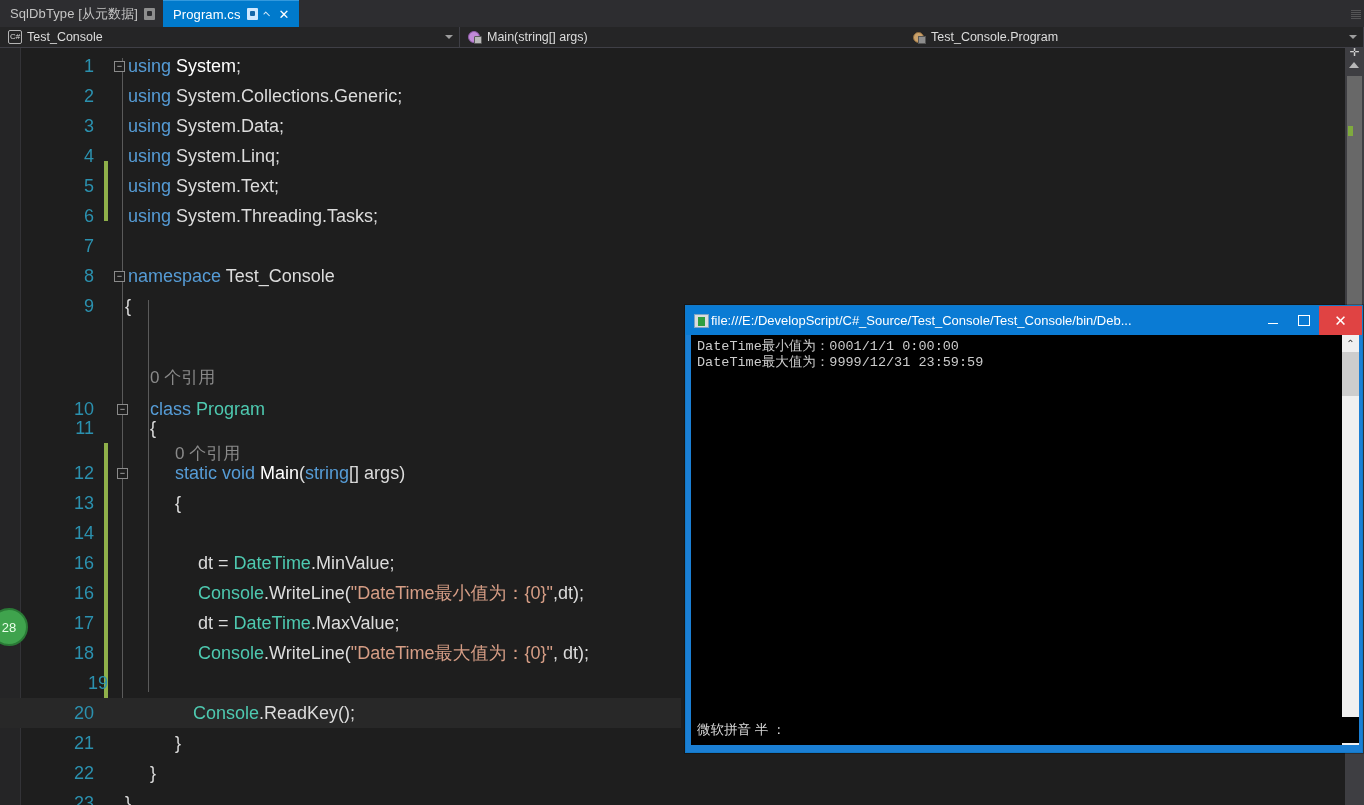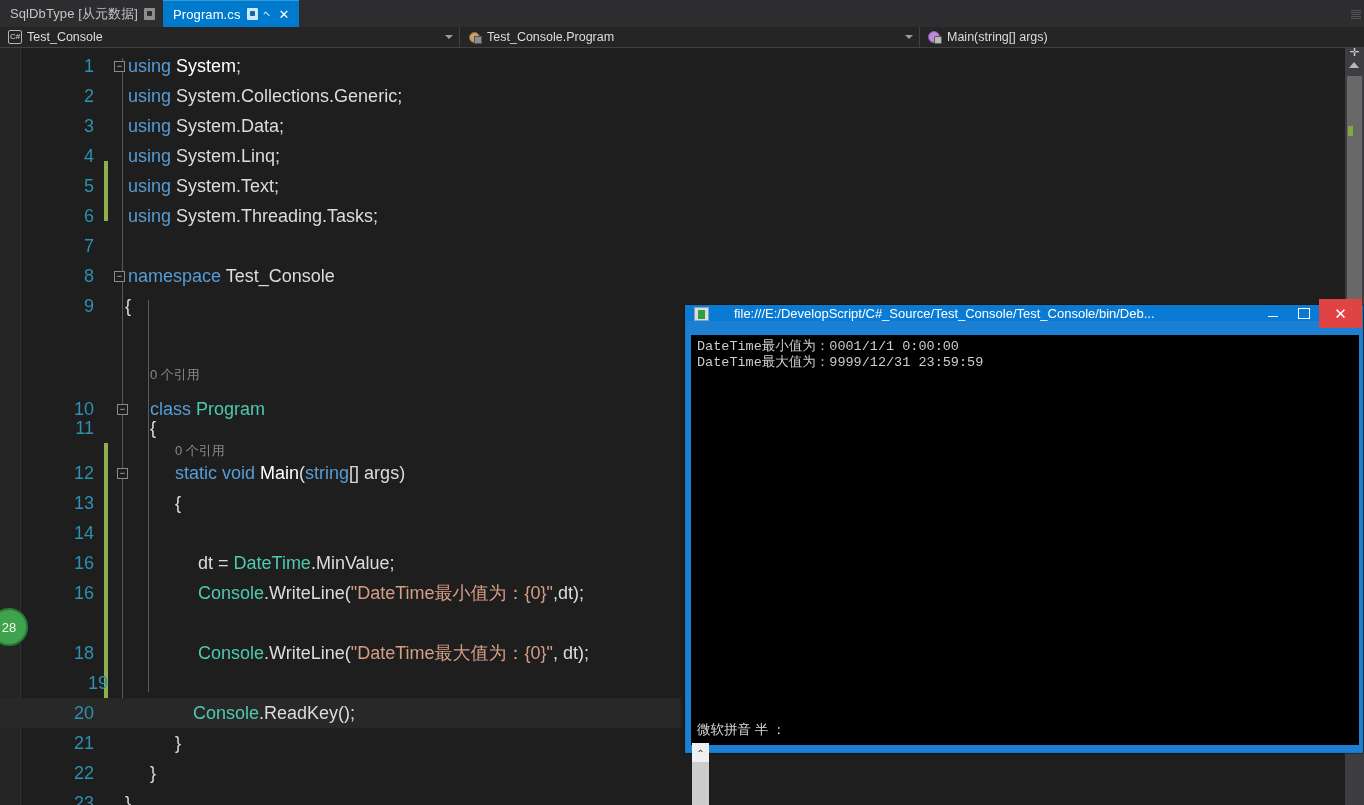--- a/index.html
+++ b/index.html
@@ -219,21 +219,21 @@
   }
   .code {
     position: absolute; left: 128px;
     font-family: "Liberation Sans", sans-serif;
     font-size: 18px;
     white-space: pre;
     color: #dcdcdc;
   }
   .codelens {
     position: absolute; left: 128px;
-    font-size: 13px;
+    font-size: 17px;
     color: #8a8a8a;
     font-family: "Liberation Sans", sans-serif;
     white-space: pre;
   }
   .kw  { color: #569cd6; }
   .typ { color: #4ec9b0; }
   .str { color: #d69d85; }
   .pln { color: #dcdcdc; }
   .wht { color: #ffffff; }
 
@@ -271,25 +271,25 @@
   .console-win {
     position: absolute;
     left: 685px; top: 305px;
     width: 678px; height: 448px;
     background: #1b7fd4;
     border: 1px solid #1279c8;
     box-shadow: 0 0 0 1px rgba(0,0,0,.25);
   }
   .cw-title {
     position: relative;
-    height: 15px;
+    height: 29px;
     display: flex; align-items: center;
     background: #0a7bd4;
     padding-left: 8px;
-    gap: 25px;
+    gap: 2px;
   }
   .cw-icon {
     width: 15px; height: 14px;
     background: #dcdcdc;
     border: 1px solid #7fa6c4;
     position: relative; flex: none;
   }
   .cw-icon::after {
     content: ""; position: absolute;
     left: 3px; top: 2px; width: 7px; height: 9px;
@@ -314,21 +314,20 @@
   .cw-btn.max::after {
     content: ""; width: 10px; height: 9px;
     border: 1px solid #fff; display: block;
   }
   .cw-btn.close { background: #e04343; width: 43px; font-size: 15px; }
   .cw-body {
     position: absolute; left: 5px; top: 29px;
     width: 668px; height: 410px;
     background: #000000;
     display: flex;
-    flex-direction: column;
   }
   .cw-text {
     flex: 1;
     padding: 4px 0 0 6px;
     font-family: "Liberation Mono", monospace;
     font-size: 13.5px;
     color: #cccccc;
     line-height: 16px;
     white-space: pre;
   }
@@ -380,29 +379,29 @@
     </div>
     <div class="tabbar-right"></div>
   </div>
 
   <div class="navbar">
     <div class="nav-seg" id="nav-project">
       <span class="ico-cs">C#</span>
       <span class="nav-label">Test_Console</span>
       <span class="chev"></span>
     </div>
+    <div class="nav-seg" id="nav-member">
+      <span class="ico-method"></span>
+      <span class="nav-label">Main(string[] args)</span>
+    </div>
     <div class="nav-seg" id="nav-type">
       <span class="ico-class"></span>
       <span class="nav-label">Test_Console.Program</span>
       <span class="chev"></span>
     </div>
-    <div class="nav-seg" id="nav-member">
-      <span class="ico-method"></span>
-      <span class="nav-label">Main(string[] args)</span>
-    </div>
   </div>
 
   <div class="editor">
 
     <div class="selection-margin"></div>
     <div class="badge">28</div>
 
     <div class="codearea">
 
       <div class="vline" style="top:10px;height:660px;"></div>
@@ -491,20 +490,24 @@
       <div class="line" style="top:500px;">
         <span class="lnum">16</span>
         <span class="code" style="left:198px;"><span class="pln">dt = </span><span class="typ">DateTime</span><span class="pln">.MinValue;</span></span>
       </div>
 
       <div class="line" style="top:530px;">
         <span class="lnum">16</span>
         <span class="code" style="left:198px;"><span class="typ">Console</span><span class="pln">.WriteLine(</span><span class="str">"DateTime最小值为：{0}"</span><span class="pln">,dt);</span></span>
       </div>
 
+      <div class="line" style="top:560px;">
+        <span class="lnum">17</span>
+        <span class="code" style="left:198px;"><span class="pln">dt = </span><span class="typ">DateTime</span><span class="pln">.MaxValue;</span></span>
+      </div>
 
       <div class="line" style="top:590px;">
         <span class="lnum">18</span>
         <span class="code" style="left:198px;"><span class="typ">Console</span><span class="pln">.WriteLine(</span><span class="str">"DateTime最大值为：{0}"</span><span class="pln">, dt);</span></span>
       </div>
 
       <div class="line" style="top:620px;margin-left:14px;">
         <span class="lnum">19</span>
         <span class="code" style="left:198px;"></span>
       </div>

